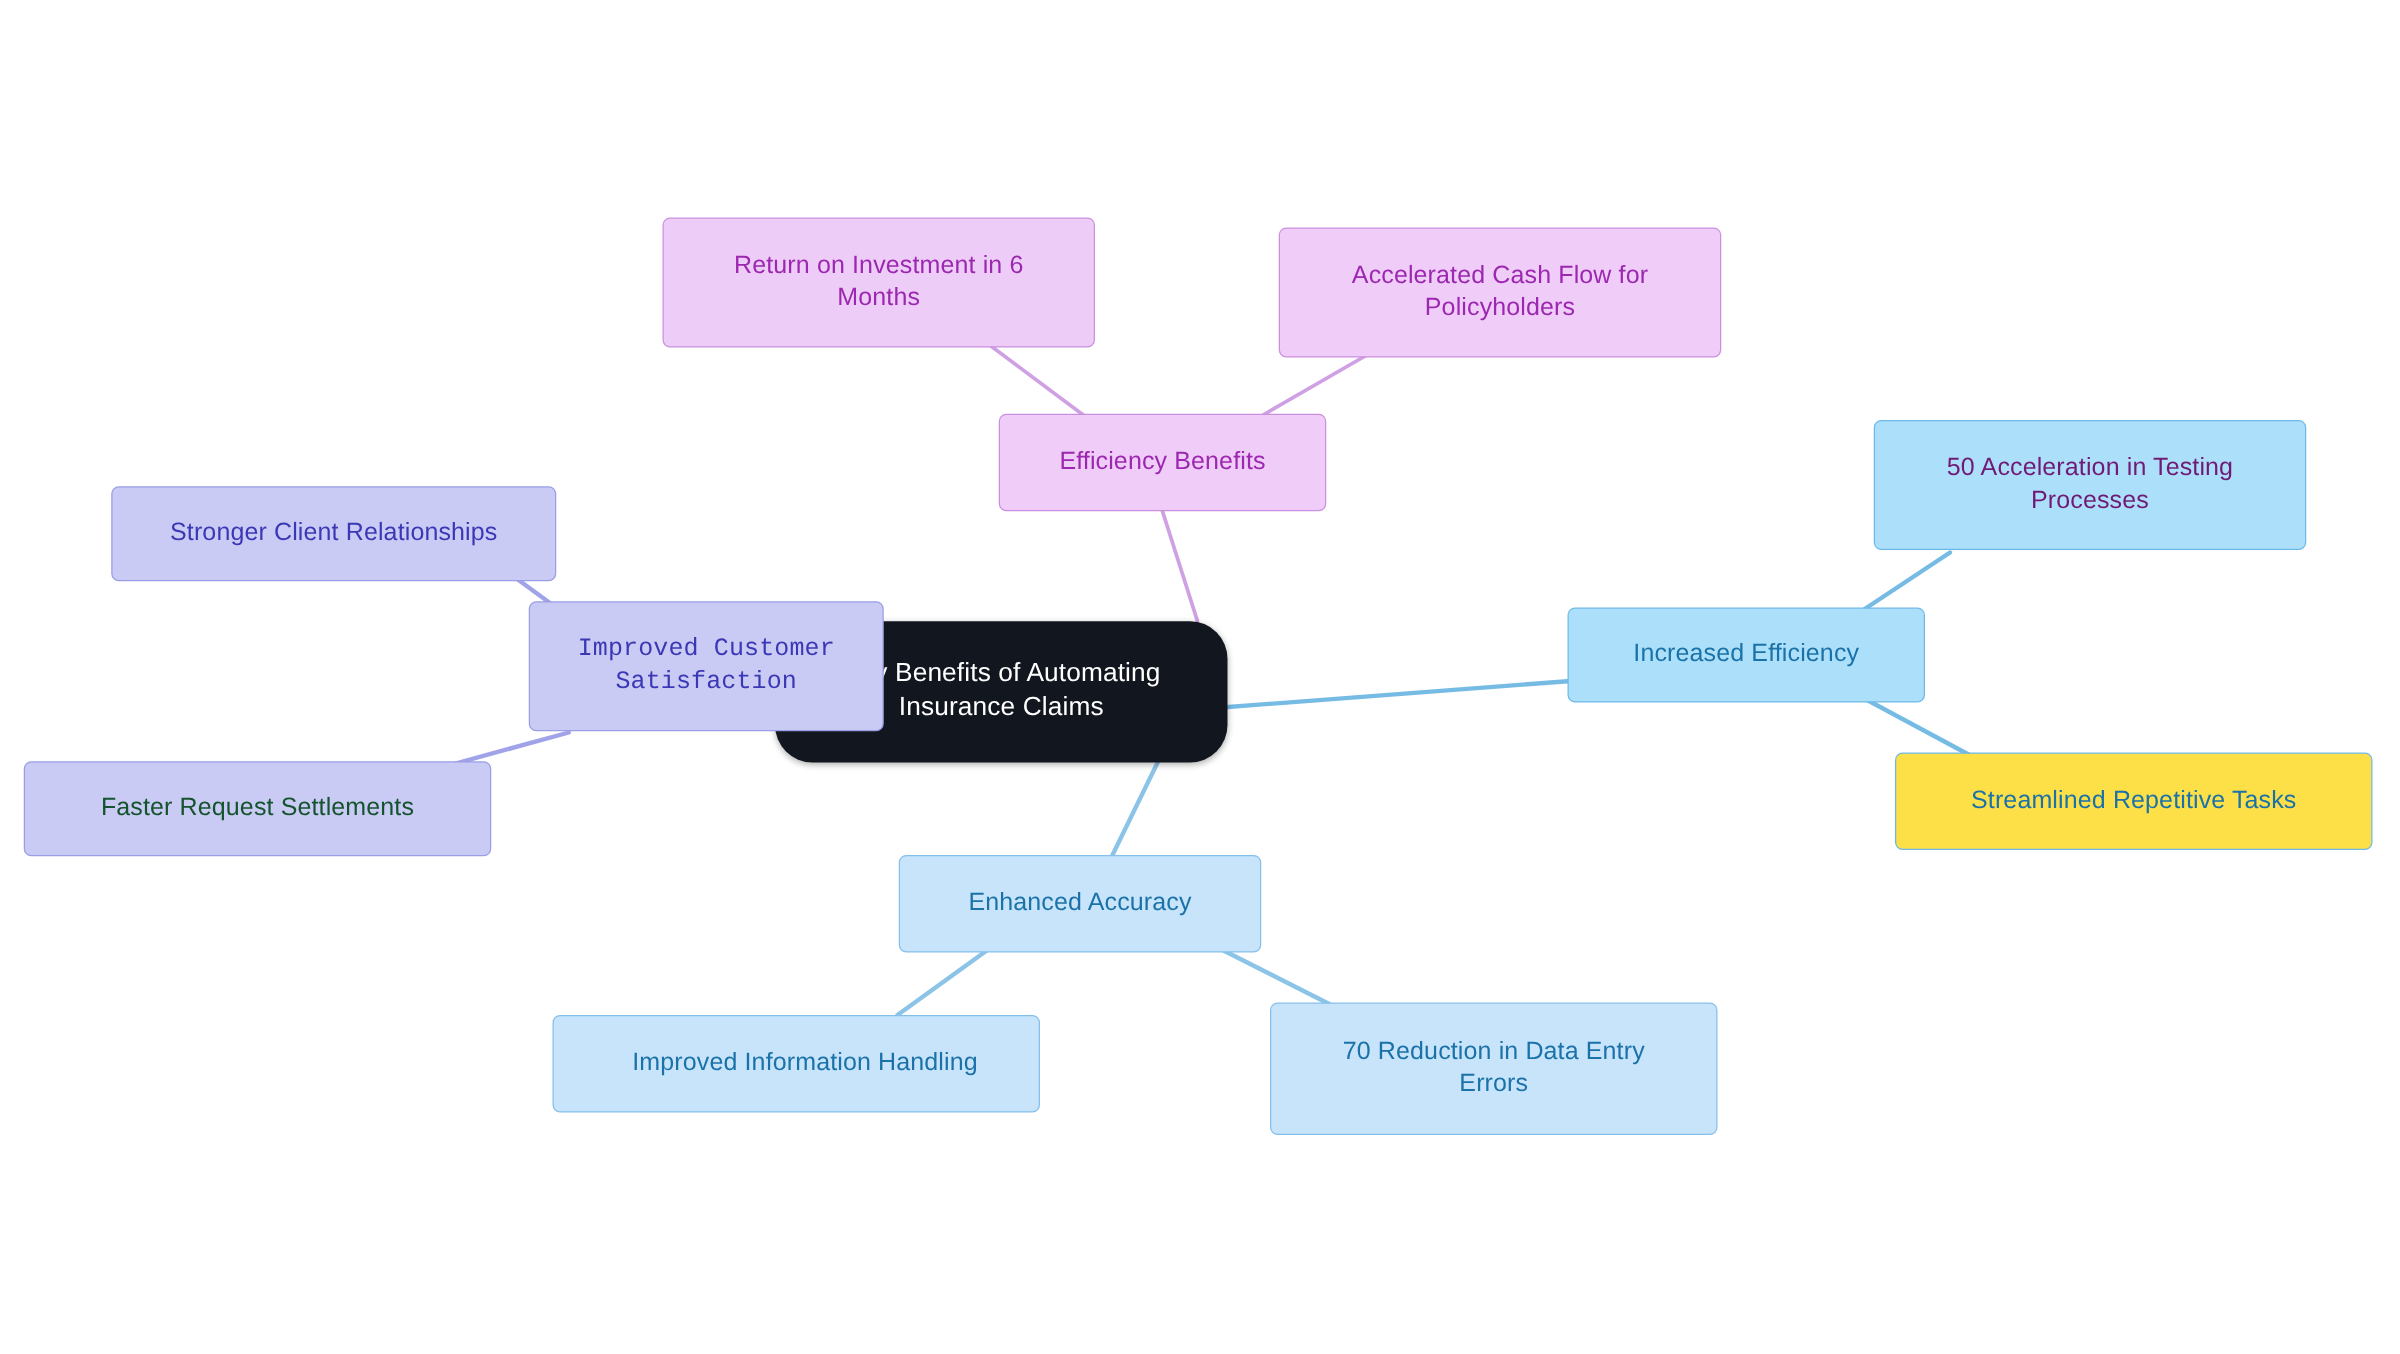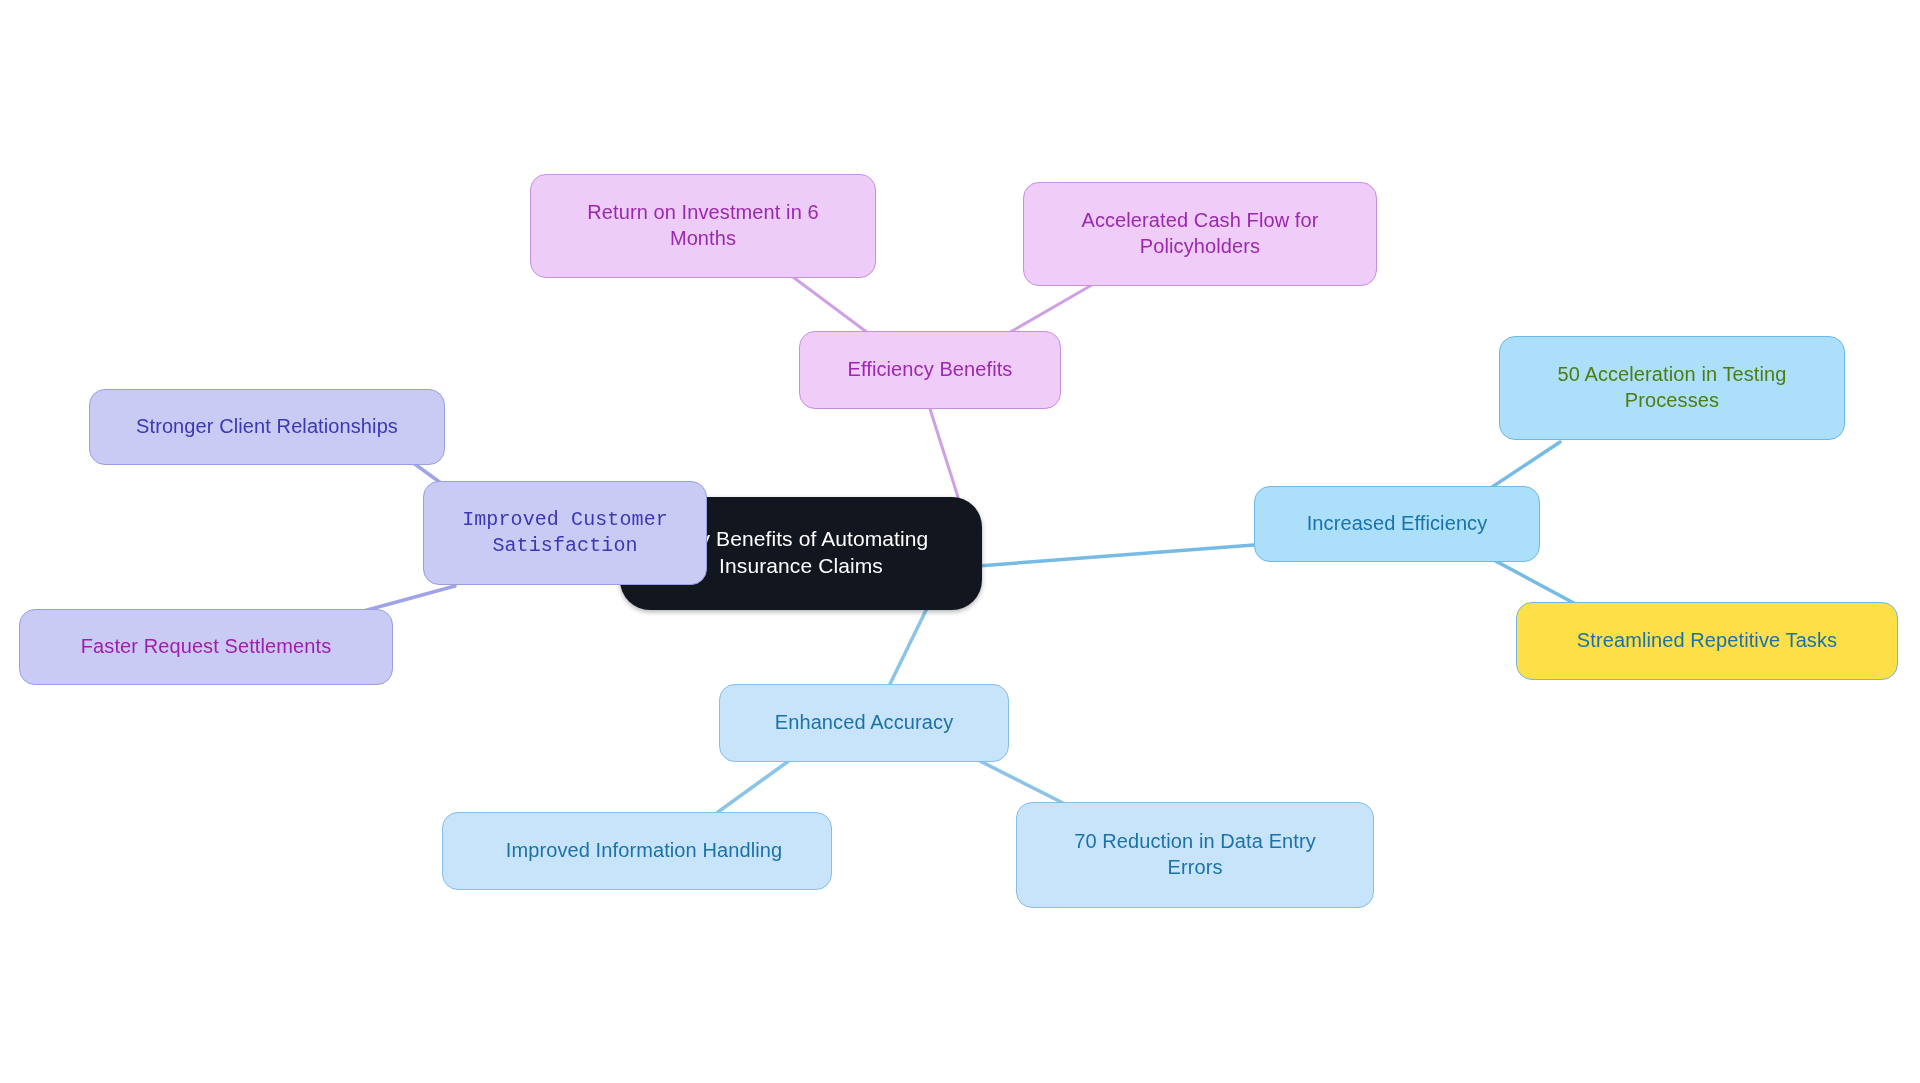--- a/index.html
+++ b/index.html
@@ -28,21 +28,21 @@
     height: 1083px;
     pointer-events: none;
   }
   .node {
     position: absolute;
     box-sizing: border-box;
     display: flex;
     align-items: center;
     justify-content: center;
     text-align: center;
-    border-radius: 16px;
+    border-radius: 6px;
     border-style: solid;
     border-width: 1.5px;
     line-height: 1.28;
     white-space: pre-line;
     padding: 6px 14px;
     letter-spacing: 0.1px;
   }
   .node-root {
     border-radius: 30px;
     border-width: 0;
@@ -73,21 +73,21 @@
       <div class="node" style="left: 799px; top: 331px; width: 262px; height: 78px; background: rgb(240, 204, 248); border-color: rgb(203, 143, 224); color: rgb(156, 39, 176); font-size: 20px;">Efficiency Benefits</div>
       <div class="node" style="left: 530px; top: 174px; width: 346px; height: 104px; background: rgb(237, 205, 247); border-color: rgb(203, 143, 224); color: rgb(156, 39, 176); font-size: 20px;">Return on Investment in 6
 Months</div>
       <div class="node" style="left: 1023px; top: 182px; width: 354px; height: 104px; background: rgb(239, 205, 248); border-color: rgb(203, 143, 224); color: rgb(156, 39, 176); font-size: 20px;">Accelerated Cash Flow for
 Policyholders</div>
       <div class="node" style="left: 423px; top: 481px; width: 284px; height: 104px; background: rgb(201, 203, 245); border-color: rgb(154, 158, 228); color: rgb(59, 56, 181); font-size: 20px; font-family: Liberation Mono, monospace;">Improved Customer
 Satisfaction</div>
       <div class="node" style="left: 1254px; top: 486px; width: 286px; height: 76px; background: rgb(172, 224, 250); border-color: rgb(111, 185, 232); color: rgb(27, 114, 168); font-size: 20px;">Increased Efficiency</div>
       <div class="node" style="left: 719px; top: 684px; width: 290px; height: 78px; background: rgb(199, 228, 251); border-color: rgb(133, 191, 234); color: rgb(27, 114, 168); font-size: 20px;">Enhanced Accuracy</div>
       <div class="node" style="left: 89px; top: 361px; width: 356px; height: 76px; background: rgb(201, 203, 245); border-color: rgb(154, 158, 228); color: rgb(59, 56, 181); font-size: 20px; margin-top: 28px;">Stronger Client Relationships</div>
-      <div class="node" style="left: 19px; top: 609px; width: 374px; height: 76px; background: rgb(201, 203, 245); border-color: rgb(154, 158, 228); color: #a21caf; font-size: 20px;">Faster Request Settlements</div>
-      <div class="node" style="left: 1499px; top: 336px; width: 346px; height: 104px; background: rgb(172, 224, 250); border-color: rgb(111, 185, 232); color: #4d7c0f; font-size: 20px;">50 Acceleration in Testing
+      <div class="node" style="left: 19px; top: 609px; width: 374px; height: 76px; background: rgb(201, 203, 245); border-color: rgb(154, 158, 228); color: #14532d; font-size: 20px;">Faster Request Settlements</div>
+      <div class="node" style="left: 1499px; top: 336px; width: 346px; height: 104px; background: rgb(172, 224, 250); border-color: rgb(111, 185, 232); color: #701a75; font-size: 20px;">50 Acceleration in Testing
 Processes</div>
       <div class="node" style="left: 1516px; top: 602px; width: 382px; height: 78px; background: #fde047; border-color: rgb(111, 185, 232); color: rgb(27, 114, 168); font-size: 20px;">Streamlined Repetitive Tasks</div>
       <div class="node" style="left: 442px; top: 812px; width: 390px; height: 78px; background: rgb(199, 228, 251); border-color: rgb(133, 191, 234); color: rgb(27, 114, 168); font-size: 20px; padding-left: 28px;">Improved Information Handling</div>
       <div class="node" style="left: 1016px; top: 802px; width: 358px; height: 106px; background: rgb(199, 228, 251); border-color: rgb(133, 191, 234); color: rgb(27, 114, 168); font-size: 20px;">70 Reduction in Data Entry
 Errors</div>
     </div>
 </div>
 
 </body></html>

